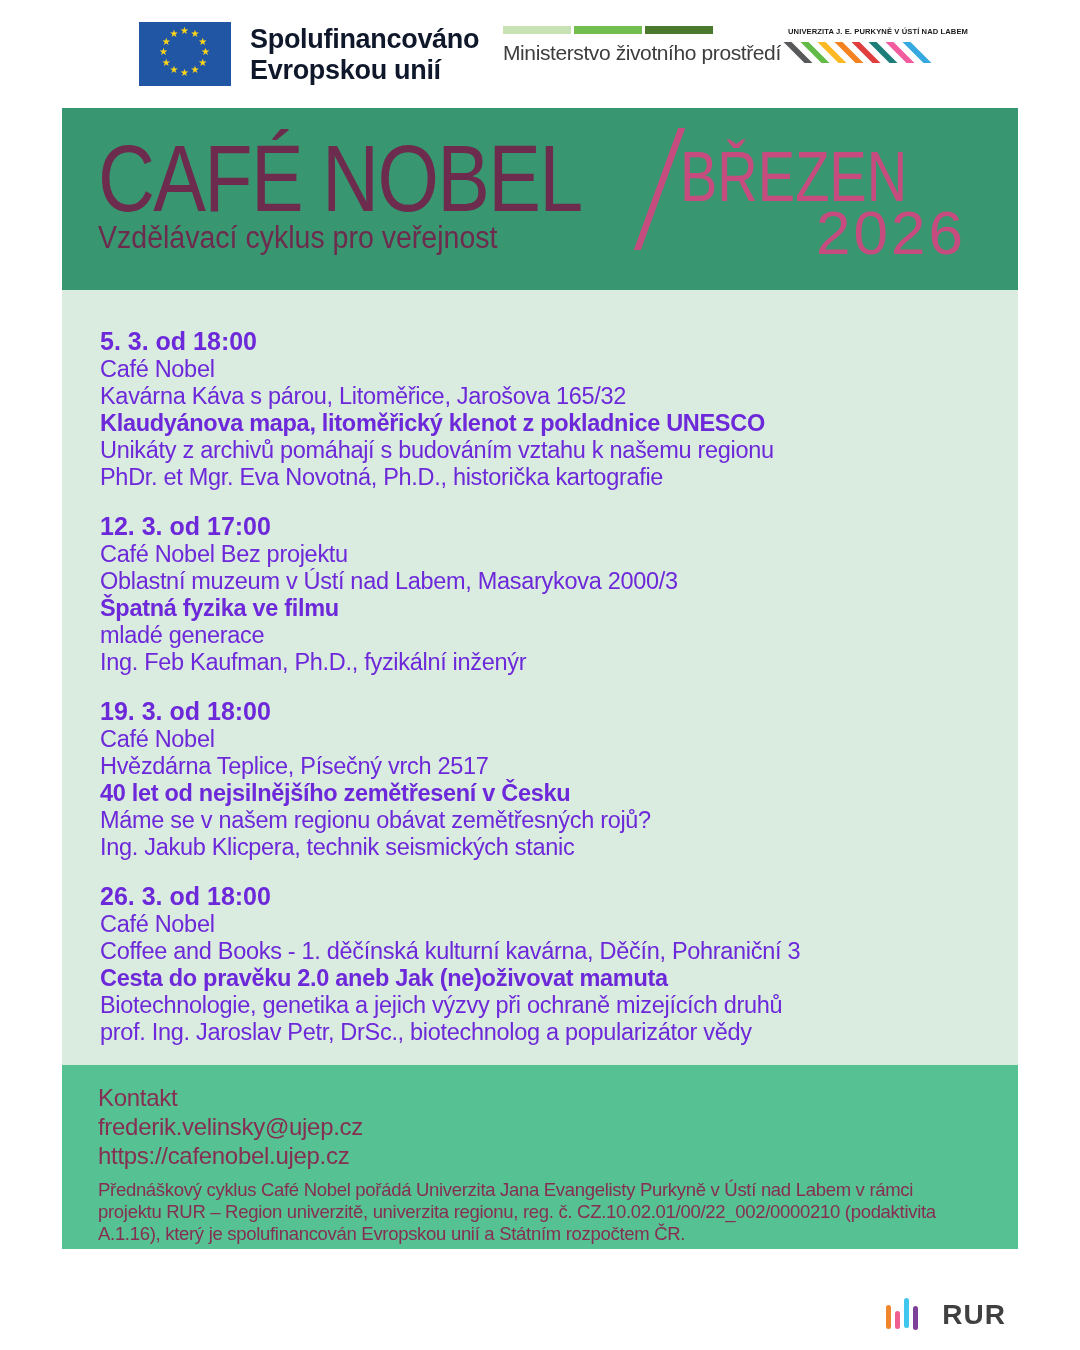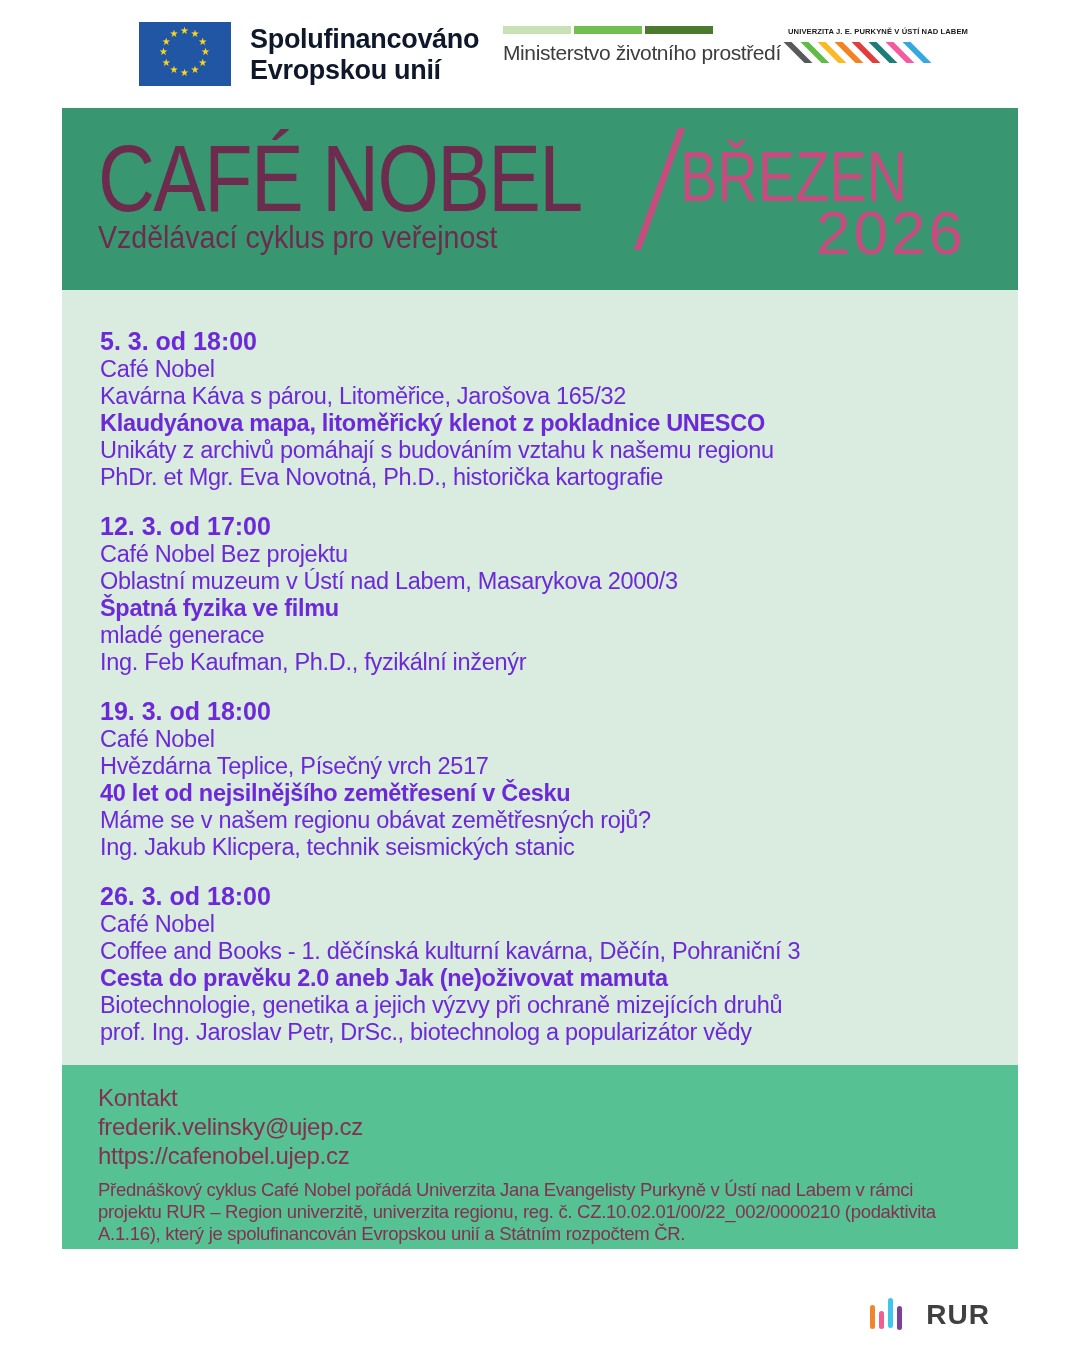--- a/index.html
+++ b/index.html
@@ -34,21 +34,21 @@
   .event { margin-bottom:20px; font-size:23.5px; line-height:27px; letter-spacing:-0.3px; }
   .e-date { font-size:25px; font-weight:bold; line-height:30px; letter-spacing:0; }
   .e-title { font-weight:bold; }
 
   
   .contact-band { position:absolute; left:62px; top:1065px; width:956px; height:184px; background:#56c192; padding:18px 30px 0 36px; color:#852f53; }
   .contact-line { font-size:24px; line-height:29px; letter-spacing:-0.3px; }
   .fine-print { margin-top:9px; width:882px; font-size:18.5px; line-height:22px; letter-spacing:-0.3px; }
 
   
-  .rur { position:absolute; right:90px; bottom:18px; display:flex; align-items:flex-start; gap:24px; height:34px;justify-content:center; }
+  .rur { position:absolute; right:74px; bottom:18px; display:flex; align-items:flex-start; gap:24px; height:34px;justify-content:center; }
   .rur-bars { display:flex; gap:4px; }
   .rur-bar { width:5px; border-radius:2.5px; }
   .rur-label { font-size:28px; line-height:34px; font-weight:bold; color:#404040; letter-spacing:1px; }
 </style>
 </head>
 <body>
 
 <div class="page">
 
   <div class="eu-flag">

